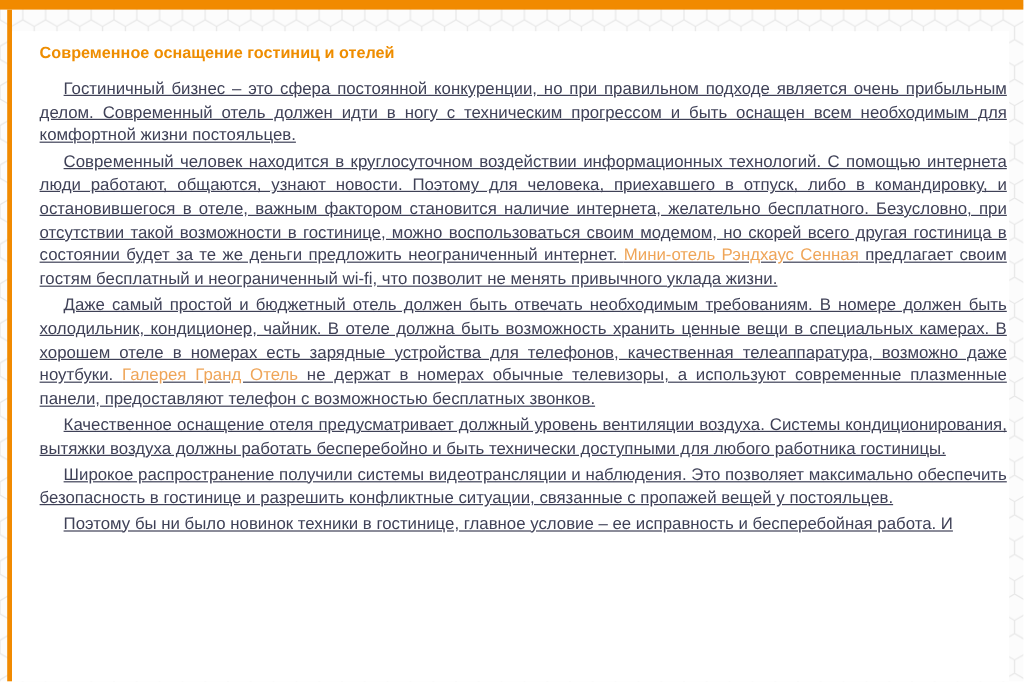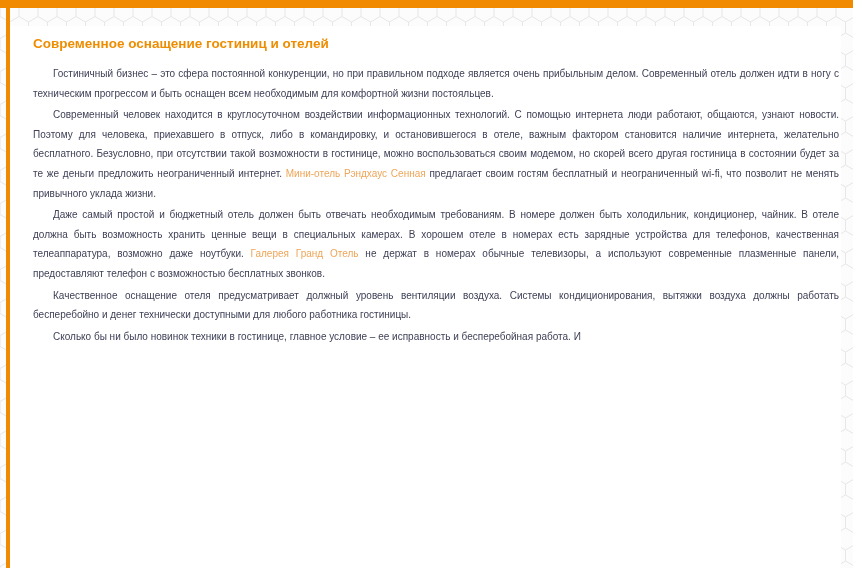--- a/index.html
+++ b/index.html
@@ -41,25 +41,26 @@
     z-index:4;
   }
   .title {
     color:var(--title,#ee8d00);
     font-size:13.5px;
     font-weight:bold;
     margin-bottom:13px;
   }
   .para {
     color:var(--text,#3f4157);
-    font-size:10px;
+    font-size:14px;
     line-height:19.6px;
     text-align:justify;
     text-indent:20px;
     margin-bottom:2px;
+    text-decoration:underline;
   }
   .inline-link {
     color:var(--link,#efa558);
     text-decoration:none;
     cursor:pointer;
   }
 </style>
 </head>
 <body>
 
@@ -79,18 +80,19 @@
   <div class="left-stripe"></div>
 
   <div class="panel"></div>
 
   <div class="article">
     <h1 class="title">Современное оснащение гостиниц и отелей</h1>
     <div id="article-body">
         <p class="para"><span>Гостиничный бизнес – это сфера постоянной конкуренции, но при правильном подходе является очень прибыльным делом. Современный отель должен идти в ногу с техническим прогрессом и быть оснащен всем необходимым для комфортной жизни постояльцев.</span></p>
         <p class="para"><span>Современный человек находится в круглосуточном воздействии информационных технологий. С помощью интернета люди работают, общаются, узнают новости. Поэтому для человека, приехавшего в отпуск, либо в командировку, и остановившегося в отеле, важным фактором становится наличие интернета, желательно бесплатного. Безусловно, при отсутствии такой возможности в гостинице, можно воспользоваться своим модемом, но скорей всего другая гостиница в состоянии будет за те же деньги предложить неограниченный интернет. </span><a href="#" class="inline-link">Мини-отель Рэндхаус Сенная</a><span> предлагает своим гостям бесплатный и неограниченный wi-fi, что позволит не менять привычного уклада жизни.</span></p>
         <p class="para"><span>Даже самый простой и бюджетный отель должен быть отвечать необходимым требованиям. В номере должен быть холодильник, кондиционер, чайник. В отеле должна быть возможность хранить ценные вещи в специальных камерах. В хорошем отеле в номерах есть зарядные устройства для телефонов, качественная телеаппаратура, возможно даже ноутбуки. </span><a href="#" class="inline-link">Галерея Гранд Отель</a><span> не держат в номерах обычные телевизоры, а используют современные плазменные панели, предоставляют телефон с возможностью бесплатных звонков.</span></p>
-        <p class="para"><span>Качественное оснащение отеля предусматривает должный уровень вентиляции воздуха. Системы кондиционирования, вытяжки воздуха должны работать бесперебойно и денег технически доступными для любого работника гостиницы.</span></p>
-        <p class="para"><span>Сколько бы ни было новинок техники в гостинице, главное условие – ее исправность и бесперебойная работа. И</span></p>
+        <p class="para"><span>Качественное оснащение отеля предусматривает должный уровень вентиляции воздуха. Системы кондиционирования, вытяжки воздуха должны работать бесперебойно и быть технически доступными для любого работника гостиницы.</span></p>
+        <p class="para"><span>Широкое распространение получили системы видеотрансляции и наблюдения. Это позволяет максимально обеспечить безопасность в гостинице и разрешить конфликтные ситуации, связанные с пропажей вещей у постояльцев.</span></p>
+        <p class="para"><span>Поэтому бы ни было новинок техники в гостинице, главное условие – ее исправность и бесперебойная работа. И</span></p>
       </div>
   </div>
 
 </div>
 
 </body></html>

